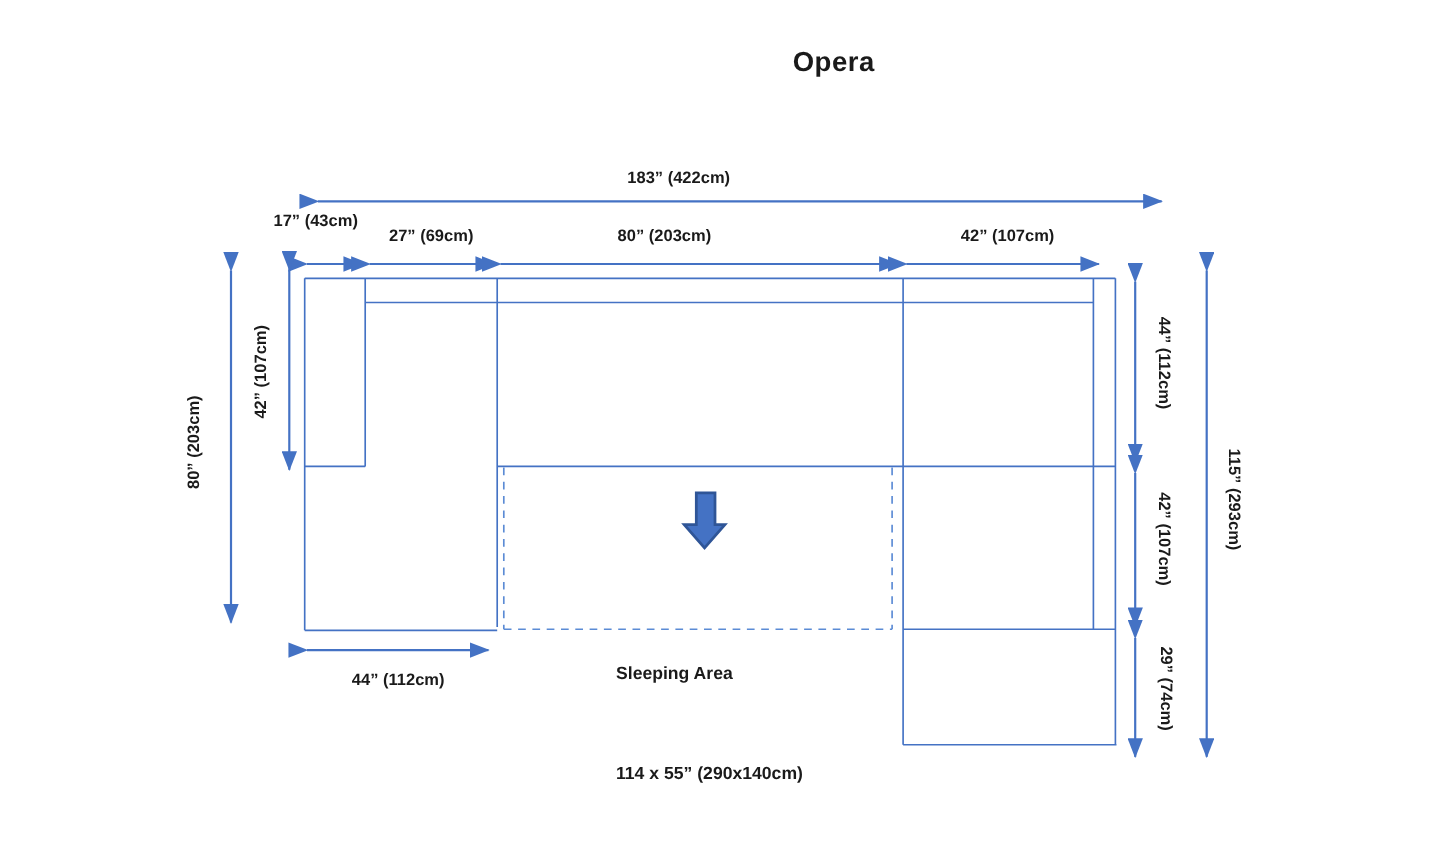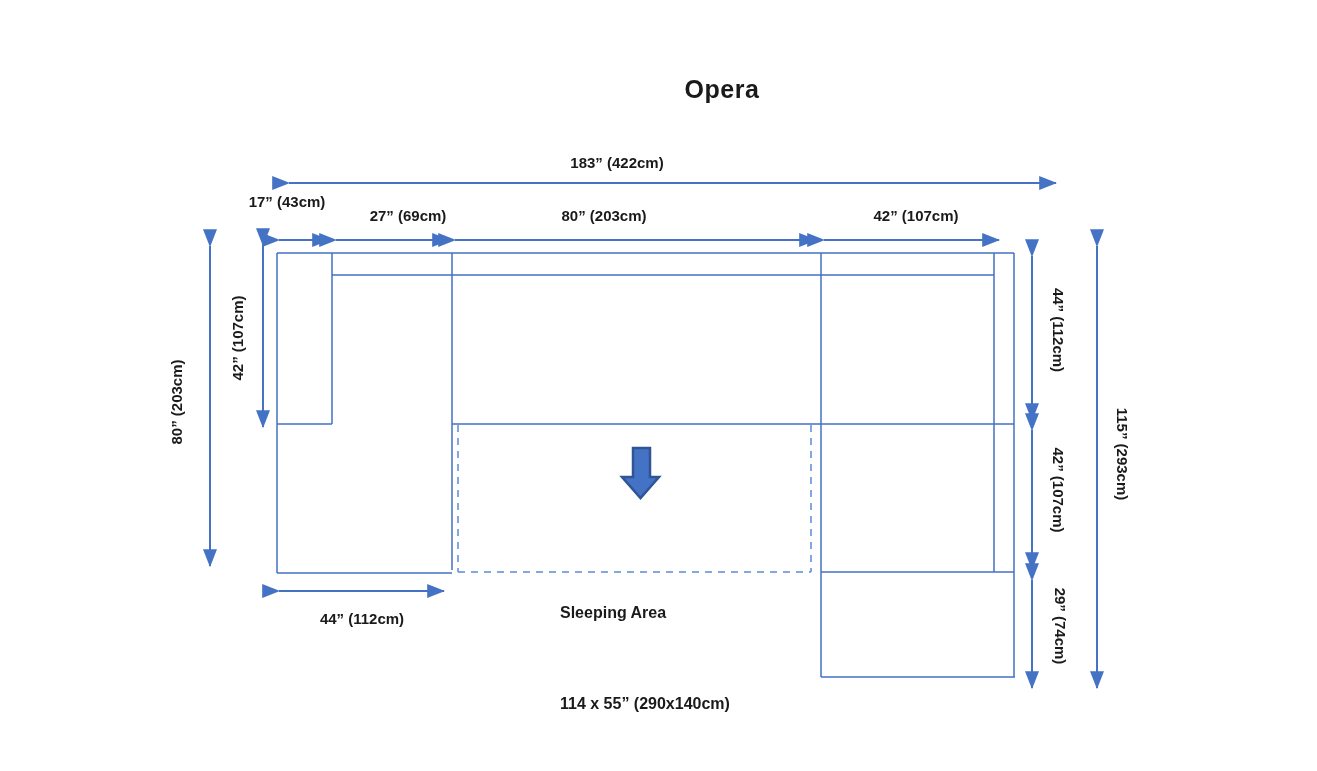--- a/index.html
+++ b/index.html
@@ -82,26 +82,26 @@
       <line class="dim" x1="279" y1="591" x2="444" y2="591" marker-start="url(#ah)" marker-end="url(#ah)"></line>
       <line class="dim" x1="1032" y1="256" x2="1032" y2="420" marker-start="url(#ah)" marker-end="url(#ah)"></line>
       <line class="dim" x1="1032" y1="430" x2="1032" y2="569" marker-start="url(#ah)" marker-end="url(#ah)"></line>
       <line class="dim" x1="1032" y1="580" x2="1032" y2="688" marker-start="url(#ah)" marker-end="url(#ah)"></line>
       <line class="dim" x1="1097" y1="246" x2="1097" y2="688" marker-start="url(#ah)" marker-end="url(#ah)"></line>
     </g>
 
     <polygon class="icon" points="633,448 650,448 650,477 659,477 640.5,498 622,477 633,477"></polygon>
   </svg>
 
-  <div class="lbl title" style="left:722px;top:57px;margin-top:32px;">Opera</div>
+  <div class="lbl title" style="left:758px;top:57px;">Opera</div>
 
   <div class="lbl" style="left:617px;top:162px;">183” (422cm)</div>
 
   <div class="lbl" style="left:287px;top:201px;">17” (43cm)</div>
-  <div class="lbl" style="left:408px;top:215px;">27” (69cm)</div>
+  <div class="lbl" style="left:392px;top:215px;">27” (69cm)</div>
   <div class="lbl" style="left:604px;top:215px;">80” (203cm)</div>
   <div class="lbl" style="left:916px;top:215px;">42” (107cm)</div>
 
   <div class="lbl rot-ccw" style="left:176px;top:402px;">80” (203cm)</div>
   <div class="lbl rot-ccw" style="left:237px;top:338px;">42” (107cm)</div>
 
   <div class="lbl" style="left:362px;top:618px;">44” (112cm)</div>
 
   <div class="lbl rot-cw" style="left:1058px;top:330px;">44” (112cm)</div>
   <div class="lbl rot-cw" style="left:1058px;top:490px;">42” (107cm)</div>

